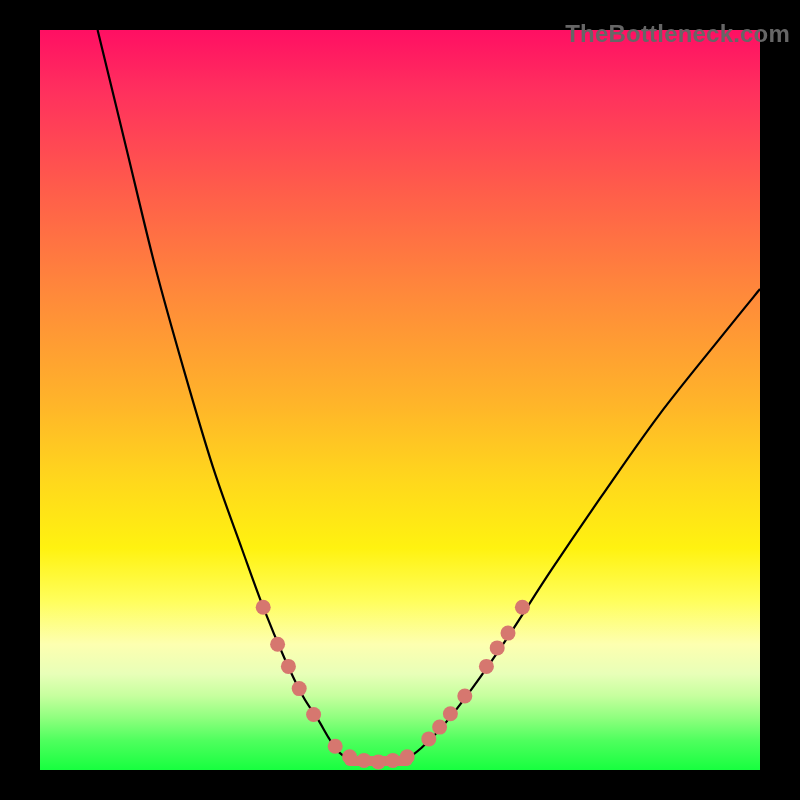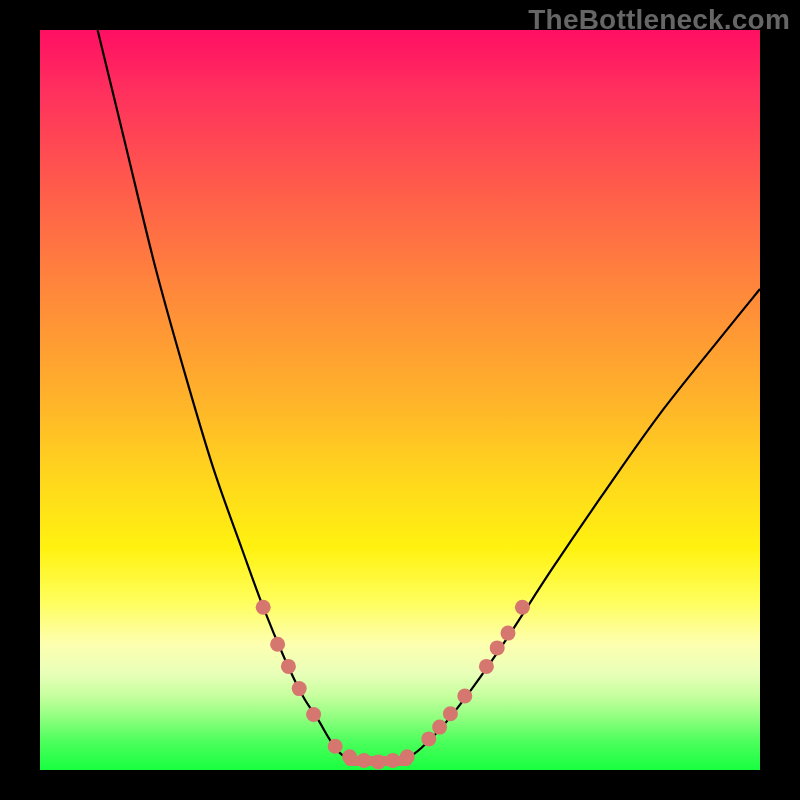--- a/index.html
+++ b/index.html
@@ -12,24 +12,24 @@
     font-family: Arial, Helvetica, sans-serif;
   }
   .frame {
     position: relative;
     width: 800px;
     height: 800px;
     background: #000;
   }
   .watermark {
     position: absolute;
-    top: 4px;
+    top: 20px;
     right: 10px;
     color: #666;
-    font-size: 28px;
+    font-size: 24px;
     font-weight: 600;
     letter-spacing: 0.2px;
     z-index: 10;
   }
   .plot-area {
     position: absolute;
     left: 40px;
     top: 30px;
     width: 720px;
     height: 740px;

